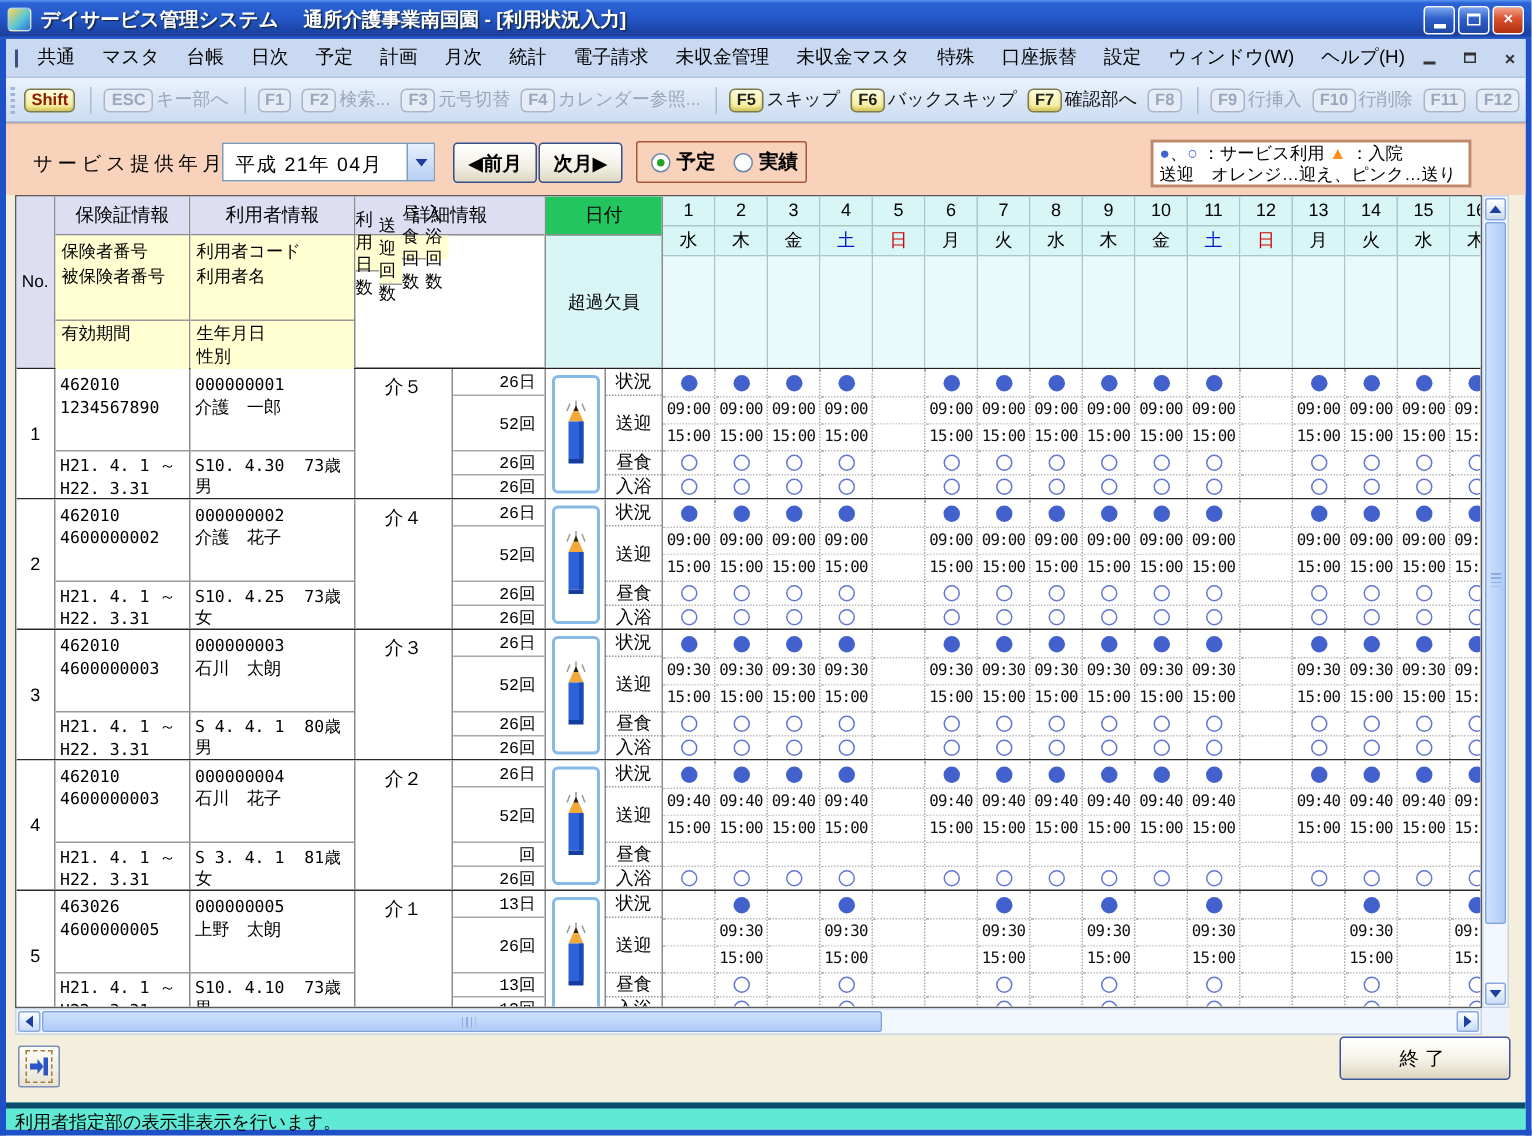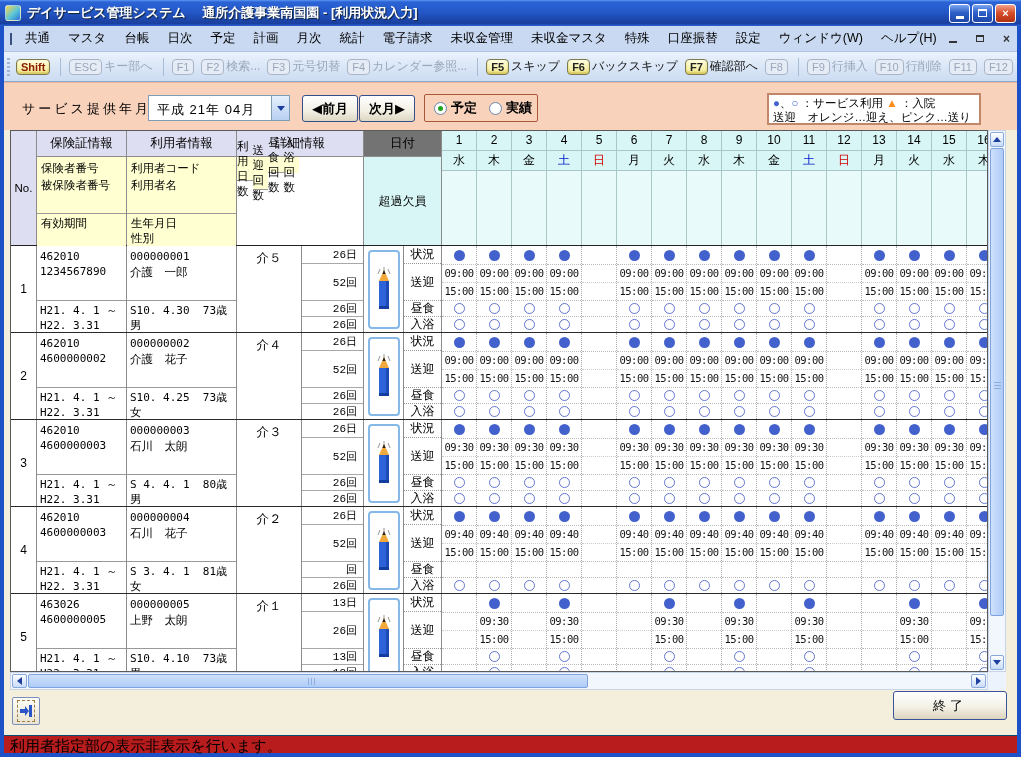--- a/index.html
+++ b/index.html
@@ -35,21 +35,21 @@
 
   .fnbar{position:absolute;left:4px;top:52px;width:1013px;height:30px;
     background:linear-gradient(180deg,#EAF2FC,#CCDCF2);border-bottom:1px solid #8FA8CC;
     display:flex;align-items:center;padding-left:12px;position:absolute}
   .grip{position:absolute;left:3px;top:6px;height:18px;width:3px;
     background:repeating-linear-gradient(180deg,#9FB6D8 0 2px,transparent 2px 4px)}
   .fkey{display:inline-flex;align-items:center;margin-right:7px;white-space:nowrap}
   .fcap{border:1px solid #7A7A52;border-radius:4px;background:linear-gradient(180deg,#FFFFE0,#F2E88C);
     padding:1px 4px;font-size:11px;font-weight:bold;color:#222;box-shadow:inset 0 -2px 2px #D8C860}
   .shiftcap{color:#8B1A00}
-  .fkey.dis .fcap{background:#E6ECF5;border-color:#A9B4C9;color:#9AA6BB;box-shadow:none;font-weight:normal}
+  .fkey.dis .fcap{background:#E6ECF5;border-color:#A9B4C9;color:#9AA6BB;box-shadow:none;font-weight:bold}
   .flabel{font-size:12px;margin-left:2px;color:#111}
   .fkey.dis .flabel{color:#9AA6BB}
   .fsep{display:inline-block;width:1px;height:18px;background:#A8BCD8;margin:0 8px 0 3px}
 
   
   .strip{position:absolute;left:4px;top:82px;width:1013px;height:48px;background:#F9D2BC;border-top:1px solid #E8B89C}
   .svc-label{position:absolute;left:22px;top:100px;font-size:13px;letter-spacing:3px;color:#000}
   .combo{position:absolute;left:148px;top:95px;width:142px;height:26px;background:#fff;border:1px solid #7F9DB9;display:flex}
   .combo-text{flex:1;font-size:13px;padding:5px 0 0 8px;letter-spacing:1px;white-space:nowrap}
   .combo-btn{width:18px;background:linear-gradient(180deg,#E6F0FD,#B8D0F2);border-left:1px solid #7F9DB9;display:flex;align-items:center;justify-content:center}
@@ -67,21 +67,21 @@
   .lg-blue{color:#4262CF}.lg-orange{color:#FF8C1A}
 
   
   .tbl{position:absolute;left:10px;top:130px;width:978px;height:542px;background:#fff;border:1px solid #5A5A5A;overflow:hidden}
   .thead{height:115px;display:flex;border-bottom:1px solid #222}
   .col{border-right:1px solid #8C8C8C}
   .w-no{width:26px}.w-ins{width:90px}.w-user{width:110px}.w-detail{width:127px}.w-date{width:78px}
   .w-days{flex:1;overflow:hidden;display:flex;background:#E8FAFA}
   .h-no{background:#DEDEF2;display:flex;align-items:center;justify-content:center;font-size:11.5px}
   .hgrp{height:26px;background:#DEDEF2;border-bottom:1px solid #8C8C8C;text-align:center;font-size:12.5px;line-height:25px}
-  .hgrp.cyan{background:#737373}
+  .hgrp.cyan{background:#22c55e}
   .hsub{background:#FFFFD2;height:89px}
   .hs-top{height:57px;border-bottom:1px solid #999;padding:3px 4px 0;font-size:11.5px;line-height:17px}
   .hs-bot{height:32px;padding:2px 4px 0;font-size:11.5px;line-height:15px}
   .hsub-row{display:flex;height:89px}
   .care-h{width:65px;background:#FFFFD2;border-right:1px solid #999;padding:3px 4px 0;font-size:11.5px;line-height:17px}
   .cnt-h{width:62px;display:flex;flex-direction:row}
   .cb{background:#FFFFD2;border-bottom:1px solid #999;display:flex;align-items:center;justify-content:center;font-size:11.5px}
   .h-a{height:24px}.h-b{height:33px}.h-c{height:16px}.h-d{height:16px;border-bottom:none}
   .datehd{display:flex;flex-direction:column;background:#D9F6F6}
   .over{flex:1;display:flex;align-items:center;justify-content:center;font-size:12px}
@@ -139,22 +139,22 @@
   .thumb-h{position:absolute;left:17px;top:1px;width:560px;height:14px;background:linear-gradient(180deg,#CFE1FC,#AECBF7);border:1px solid #7FA3DE;border-radius:2px}
   .thumb-h::after{content:"";position:absolute;top:3px;left:50%;height:7px;width:9px;
     background:repeating-linear-gradient(90deg,#8FAEE0 0 1px,transparent 1px 3px)}
 
   
   .toggle-btn{position:absolute;left:12px;top:697px;width:28px;height:28px;border:1px solid #7A8EB8;border-radius:2px;
     background:linear-gradient(180deg,#FDFDF8,#E9E4D2);display:flex;align-items:center;justify-content:center;cursor:pointer;position:absolute}
   .toggle-inner{width:22px;height:22px;border:1px dashed #A08040;display:flex;align-items:center;justify-content:center}
   .exit-btn{position:absolute;left:893px;top:691px;width:114px;height:29px;border:1px solid #39539C;border-radius:3px;
     background:linear-gradient(180deg,#FFFFFF,#F4F1E6 55%,#DCD5BE);font-size:13px;display:flex;align-items:center;justify-content:center;cursor:pointer;letter-spacing:4px}
-  .statusbar{position:absolute;left:4px;top:735px;width:1013px;height:18px;background:#b91c1c;border-top:1px solid #0c4a6e;
-    font-size:15px;padding:1px 6px;white-space:nowrap}
+  .statusbar{position:absolute;left:4px;top:735px;width:1013px;height:18px;background:#5eead4;border-top:4px solid #0c4a6e;
+    font-size:12px;padding:1px 6px;white-space:nowrap}
 </style>
 </head>
 <body>
 
 <div class="titlebar">
   <div class="app-icon"></div>
   <div class="title-text">デイサービス管理システム　 通所介護事業南国園 - [利用状況入力]</div>
   <div class="win-btns">
     <div class="win-btn minb">
         <div class="g-min"></div>

